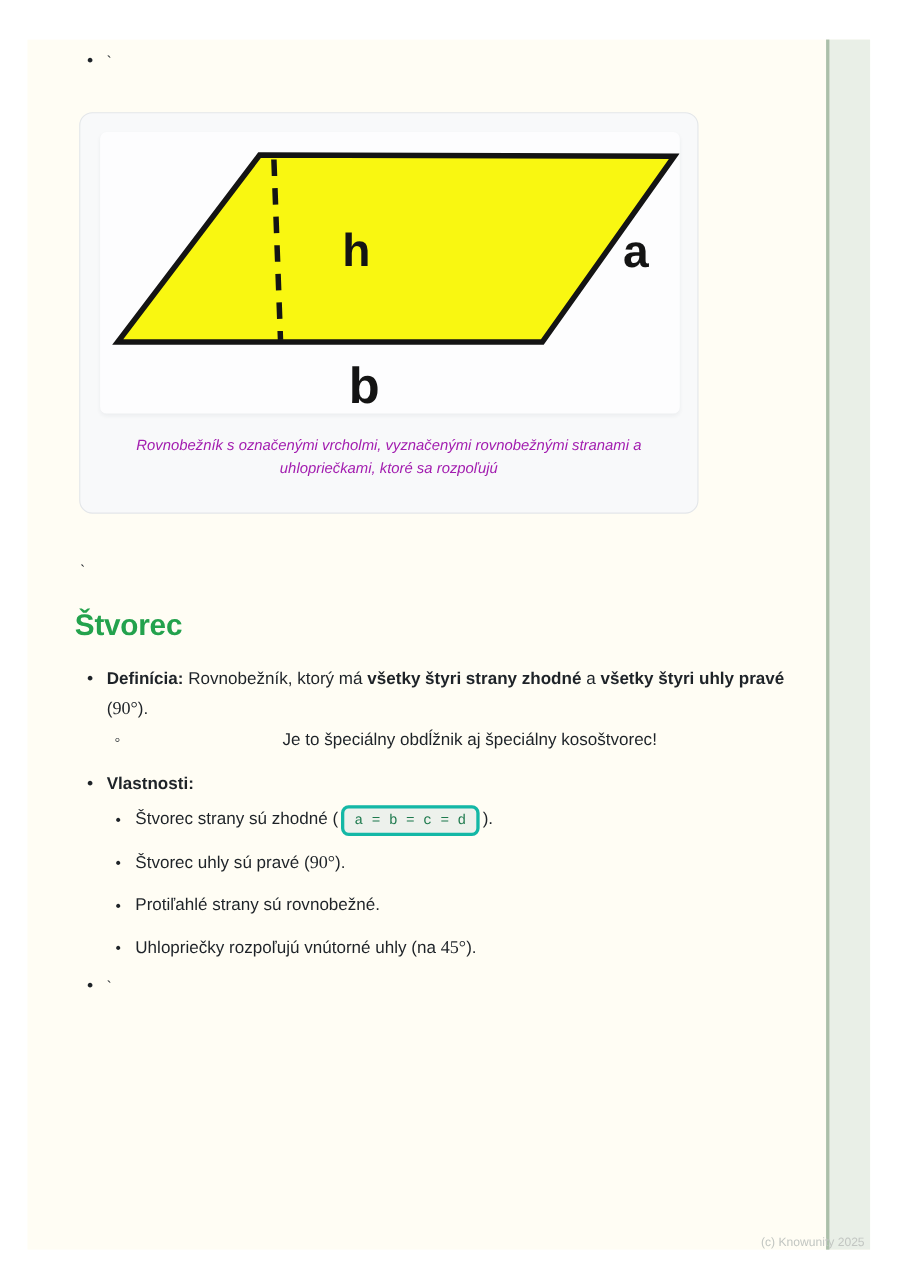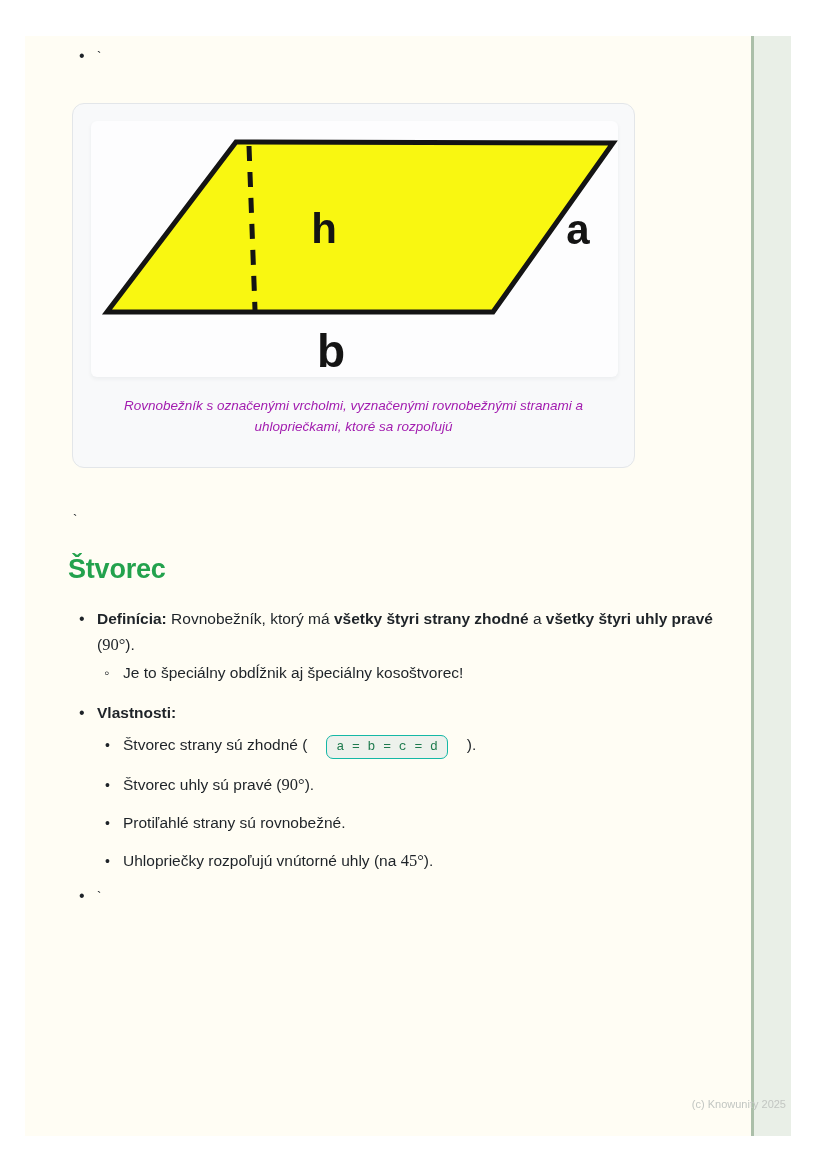--- a/index.html
+++ b/index.html
@@ -34,21 +34,21 @@
   li.l1 { padding-left: 29px; }
   li.l1::before {
     content: "•"; position: absolute; left: 11px; top: 0;
     font-size: 16px; color: #1e2328;
   }
   li.l2 { padding-left: 55px; margin-bottom: 12px; }
   li.l2::before {
     content: "•"; position: absolute; left: 37px; top: 0;
     font-size: 14px; color: #1e2328;
   }
-  li.lo { padding-left: 55px; }
+  li.lo { padding-left: 55px; text-align: center; }
   li.lo::before {
     content: "◦"; position: absolute; left: 36px; top: 0;
     font-size: 15px; color: #1e2328;
   }
   .tick { font-size: 13px; letter-spacing: 1px; }
   li.tick-li { line-height: 20px; }
 
   
   .fig-card {
     margin: 36px 0 0 4px;
@@ -87,33 +87,33 @@
   .def-item { margin-bottom: 2px; }
   .sub-special { margin-bottom: 14px; }
   .vlastnosti-item { margin-bottom: 6px; }
   .bottom-list { margin-top: 12px; }
 
   .b { font-weight: 700; }
   .code {
     font-family: "Liberation Mono", monospace;
     font-size: 13px; color: #1e7a4e;
     background: #edf1ec;
-    border: 1px solid #14b8a6;
+    border: 3px solid #14b8a6;
     border-radius: 7px;
     padding: 3px 9px 4px 9px;
-    margin: 0 19px;
+    margin: 0 3px;
     white-space: nowrap;
   }
   .math {
     font-family: "Liberation Serif", serif;
     font-size: 16.5px;
   }
 
   .footer-note {
-    position: absolute; right: 5px; bottom: 26px;
+    position: absolute; right: 5px; bottom: 0;
     font-size: 11px; color: #c2c6c2;
     z-index: 3;
   }
 
   svg text { font-family: "Liberation Sans", sans-serif; font-weight: 700; }
 </style>
 </head>
 <body>
 
 <div class="canvas">

